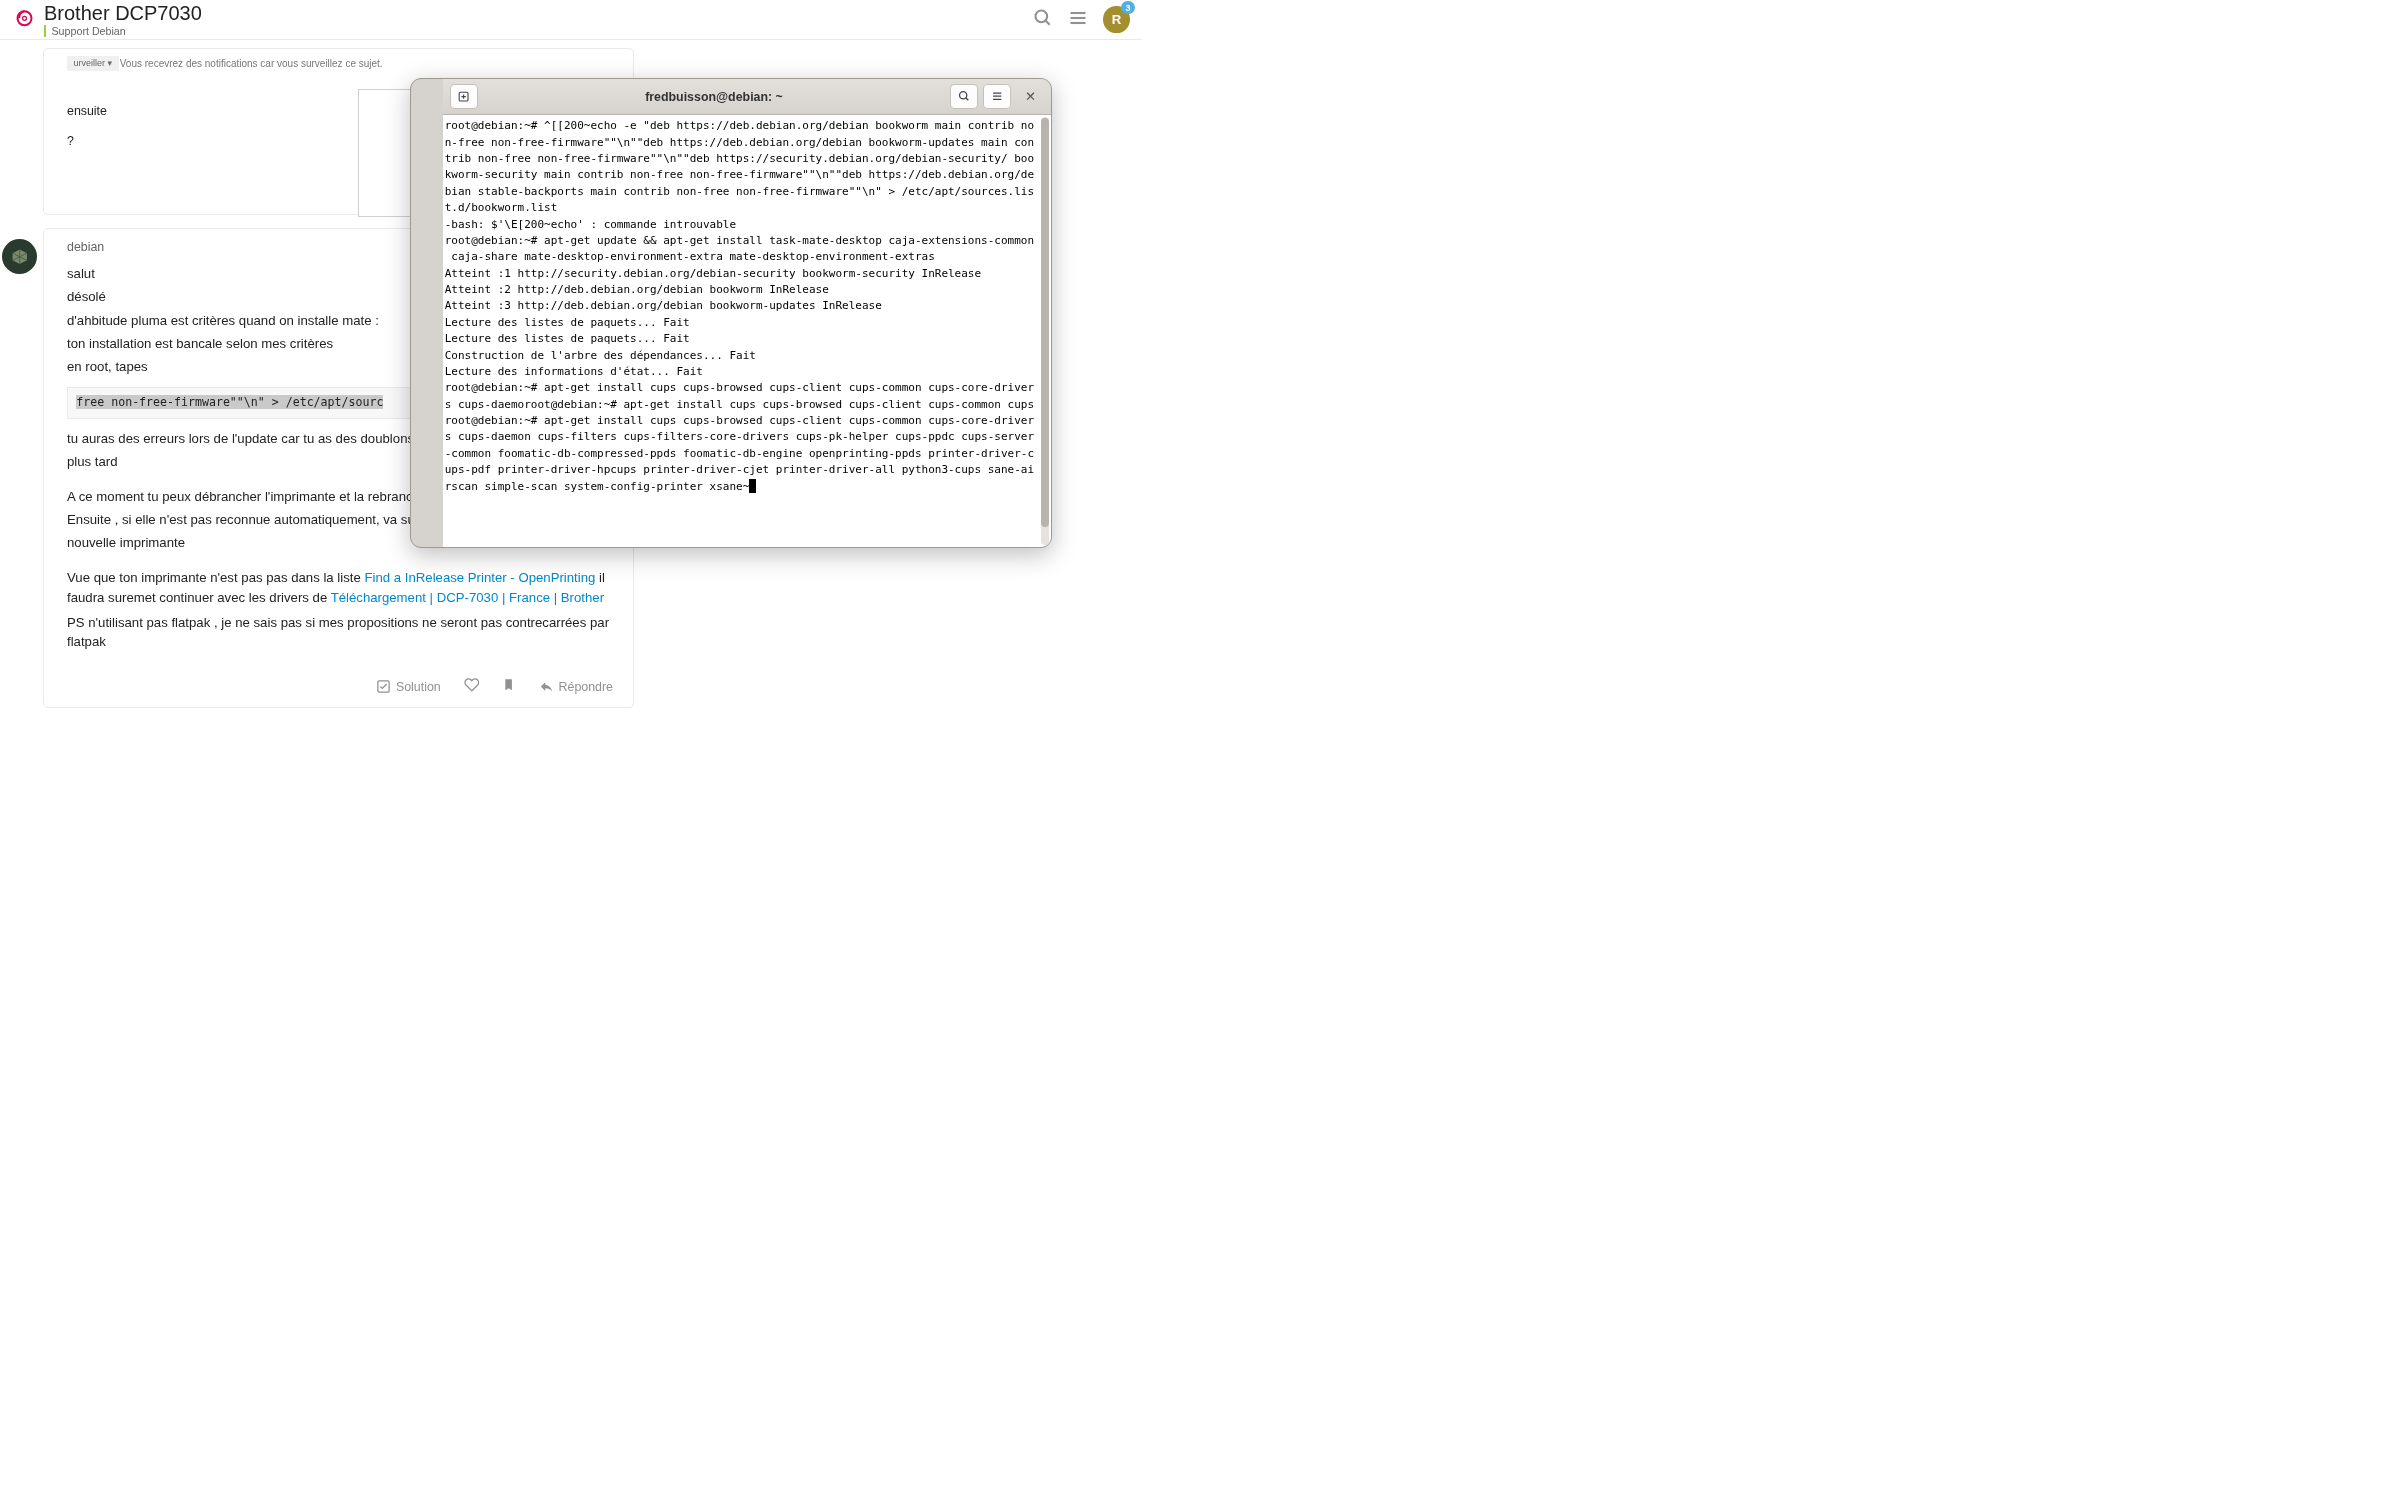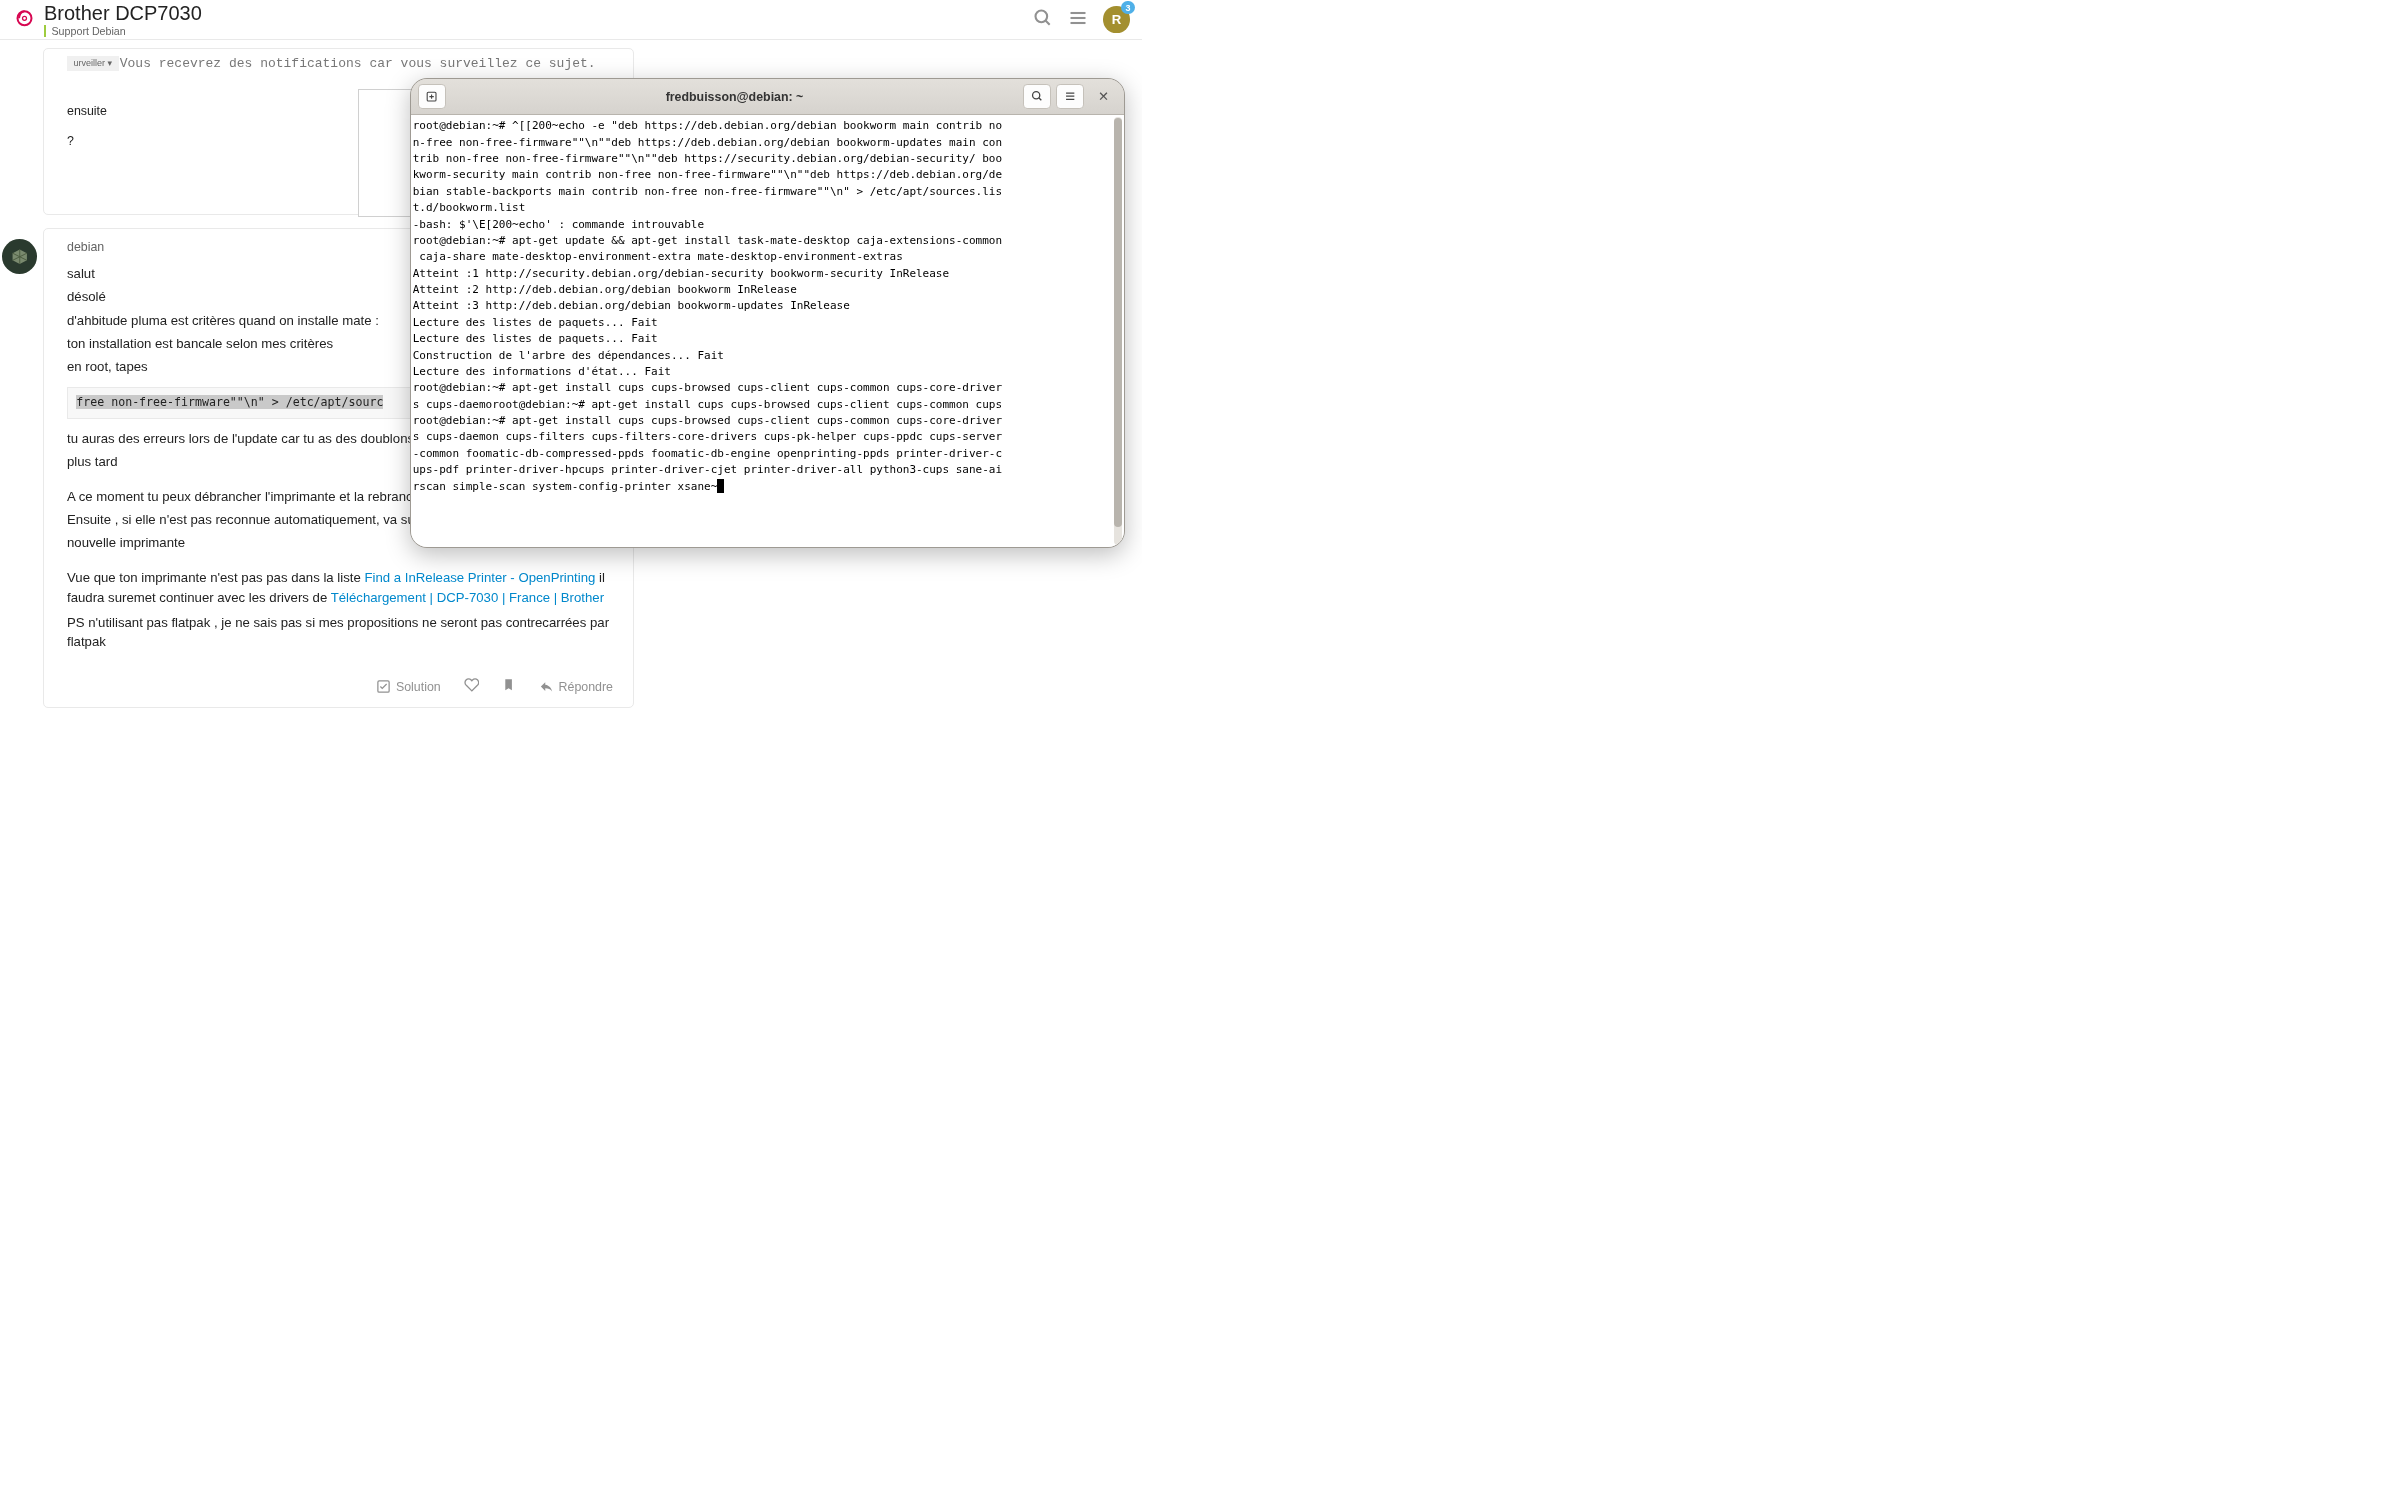--- a/index.html
+++ b/index.html
@@ -23,42 +23,42 @@
     
     .content { display: flex; padding: 8.3px 0 0 0; }
     .left-gutter { width: 43px; flex-shrink: 0; }
     .posts { width: 591px; }
     .right-side { width: 244px; }
     
     
     .post-card { border: 0.8px solid #e9e9e9; border-radius: 5px; margin-bottom: 13.2px; padding: 11.6px 20px 11.6px 23px; position: relative; }
     .surveiller-row { display: flex; align-items: center; gap: 1px; margin-bottom: 8.3px; }
     .surveiller-btn { font-size: 9px; background: #f0f0f0; border: none; padding: 2.5px 6.6px; color: #666; display: flex; align-items: center; gap: 2.5px; }
-    .surveiller-note { font-size: 13px; color: #777; font-family: Liberation Mono, monospace; }
+    .surveiller-note { font-size: 10px; color: #777; }
     .post-text { font-size: 12.4px; color: #222; line-height: 1.5; }
     .post-actions { display: flex; justify-content: flex-end; align-items: center; gap: 23px; margin-top: 10px; color: #919191; }
     .action-item { display: flex; align-items: center; gap: 5px; font-size: 12.4px; }
     
     .post-avatar { width: 35px; height: 35px; border-radius: 50%; position: absolute; left: -42px; top: 10px; overflow: hidden; }
     .avatar-dindoun { background: #2a3a2e; display: flex; align-items: center; justify-content: center; }
     .avatar-dindoun svg { width: 21.5px; height: 21.5px; }
     .avatar-rockfred { background: #e8a13a; color: #fff; display: flex; align-items: center; justify-content: center; font-size: 16.5px; font-weight: 500; }
     
     .author { font-size: 12.4px; color: #646464; font-weight: 500; margin-bottom: 10px; }
     .post-body { font-size: 13.2px; line-height: 1.5; color: #222; }
     .post-body p { margin-bottom: 3.3px; }
     .code-block { background: #f8f8f8; border: 0.8px solid #e9e9e9; padding: 6.6px 8.3px; font-family: Consolas, Monaco, monospace; font-size: 11.6px; margin: 10px 0; white-space: pre; overflow: hidden; }
     .code-selected { background: #c9c9c9; }
     a.link { color: #0088cc; text-decoration: none; }
     
     
     .thumb-placeholder { position: absolute; left: 314px; top: 40px; width: 296px; height: 128px; background: #fff; border: 0.8px solid #d0d0d0; }
     
     
-    .terminal-window { position: absolute; left: 410px; top: 78px; width: 715px; height: 470px; background: #d6d3ce; border: 0.8px solid #9e9a93; border-radius: 17px; box-shadow: 0 6.6px 25px rgba(0,0,0,0.25); display: flex; flex-direction: column; overflow: hidden; }
+    .terminal-window { position: absolute; left: 410px; top: 78px; width: 642px; height: 470px; background: #d6d3ce; border: 0.8px solid #9e9a93; border-radius: 11px; box-shadow: 0 6.6px 25px rgba(0,0,0,0.25); display: flex; flex-direction: column; overflow: hidden; padding-left: 32px; }
     .term-titlebar { height: 36px; background: linear-gradient(#e3e0db, #d6d3ce); display: flex; align-items: center; padding: 0 6.6px; gap: 5px; border-bottom: 0.8px solid #b8b4ad; }
     .term-btn { width: 28px; height: 25px; background: #fdfdfd; border: 0.8px solid #c5c1ba; border-radius: 4.1px; display: flex; align-items: center; justify-content: center; cursor: pointer; }
     .term-title { flex: 1; text-align: center; font-weight: 600; font-size: 12.4px; color: #333; }
     .term-close { width: 28px; height: 25px; display: flex; align-items: center; justify-content: center; cursor: pointer; font-size: 13.2px; color: #555; }
     .term-body { flex: 1; background: #fff; font-family: "DejaVu Sans Mono", Consolas, Monaco, monospace; font-size: 11px; line-height: 1.49; padding: 3.3px 0 3.3px 1.7px; color: #000; white-space: pre-wrap; word-break: break-all; position: relative; overflow: hidden; }
     .term-scrollbar { position: absolute; right: 1.7px; top: 1.7px; bottom: 1.7px; width: 8.3px; background: #e6e3de; border-radius: 4.1px; }
     .term-thumb { position: absolute; right: 1.7px; top: 3.3px; width: 8.3px; height: 409px; background: #b8b4ad; border-radius: 4.1px; }
     .cursor-block { display: inline-block; width: 6.6px; height: 13.2px; background: #000; vertical-align: text-bottom; }
   </style>
 </head>

